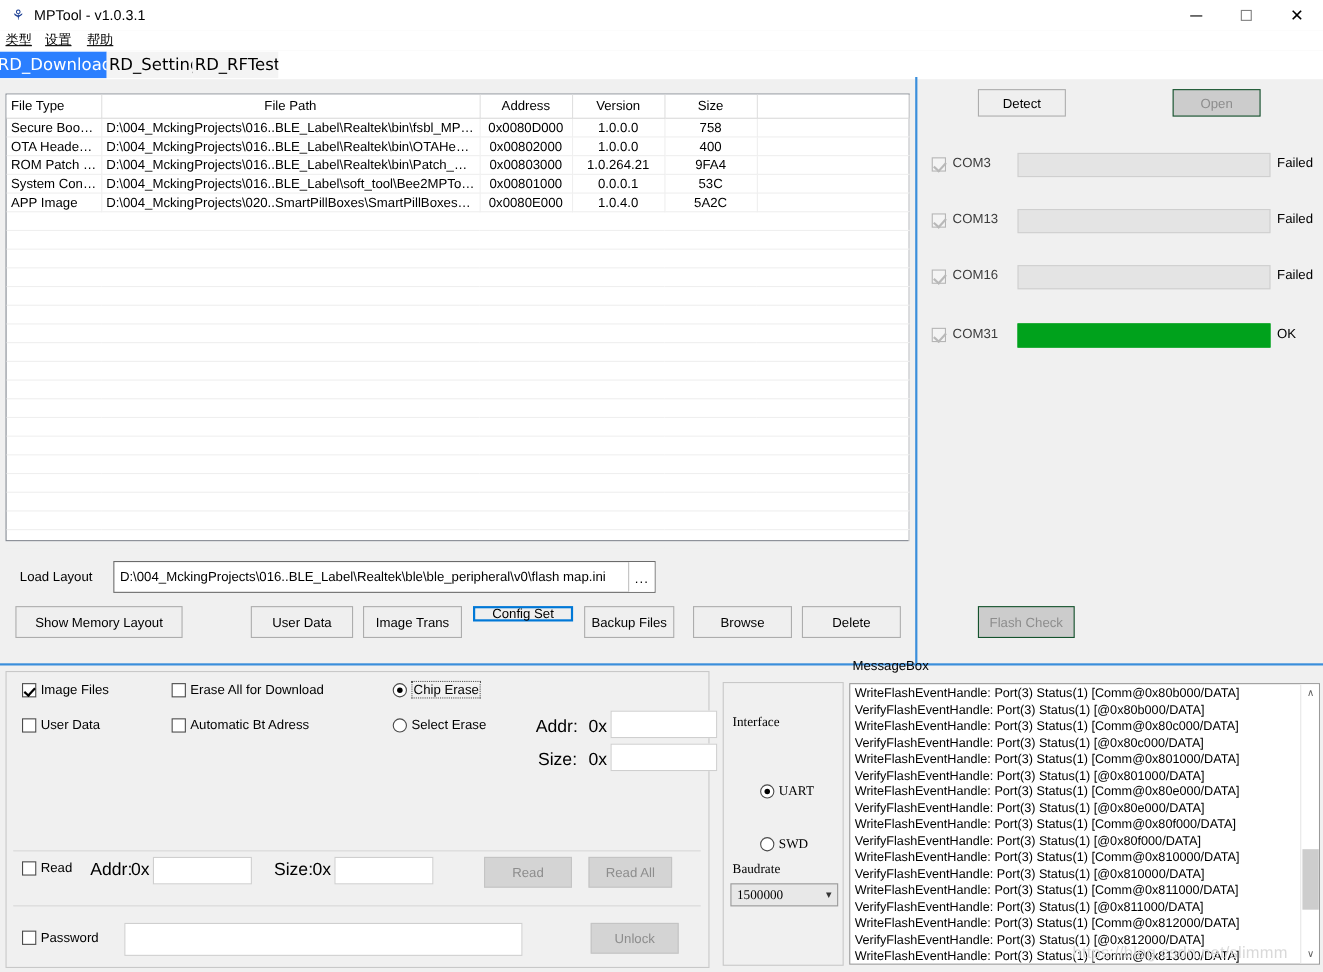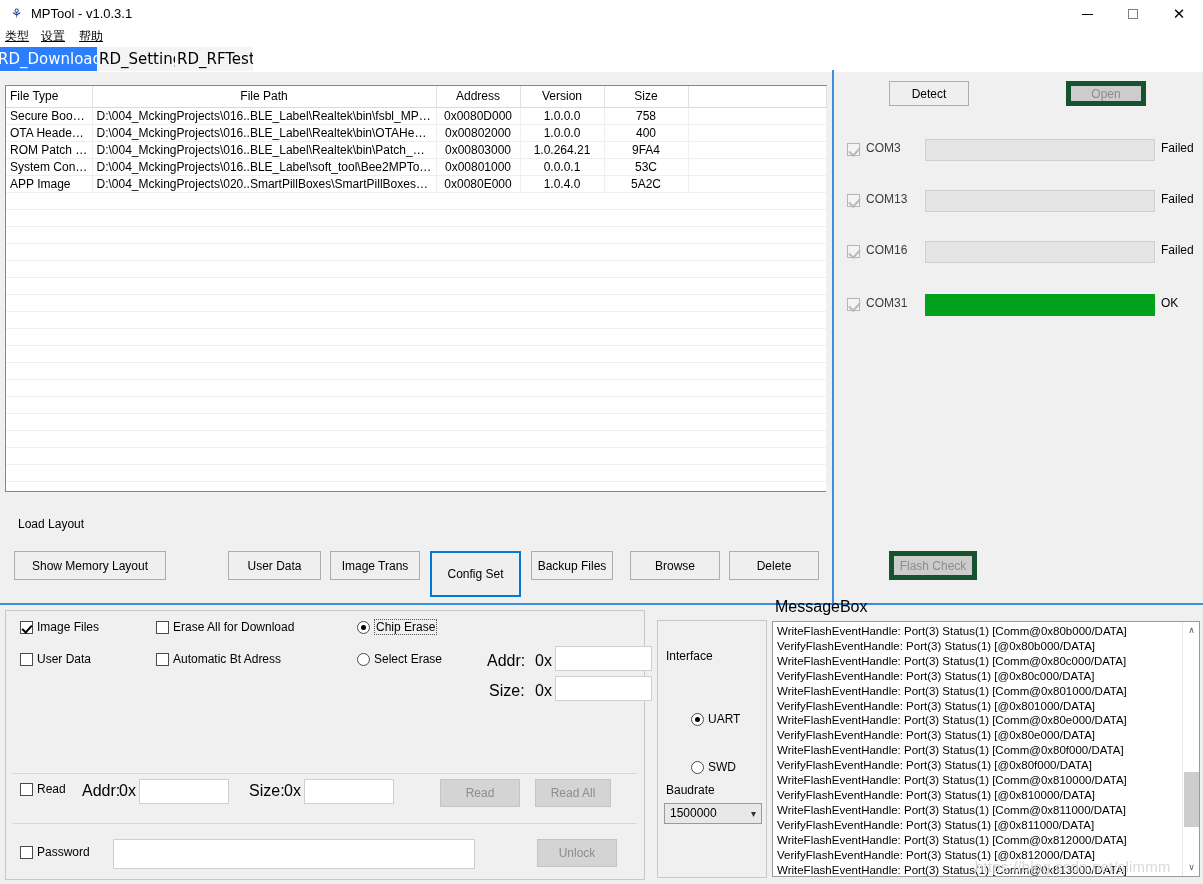--- a/index.html
+++ b/index.html
@@ -102,21 +102,21 @@
     font-size: 12px; line-height: 30px; text-align: center; letter-spacing: 1px;
   }
 
   
   .btn {
     position: absolute; background: #efefef; border: 1px solid #adadad;
     font-size: 12px; color: #000; display: flex; align-items: center; justify-content: center;
     font-family: "Liberation Sans", sans-serif;
   }
   .btn.sel { border: 2px solid #0078d7; }
-  .btn.disabled { background: #cccccc; border: 5px solid #14532d; color: #8d8d8d; }
+  .btn.disabled { background: #cccccc; border: 1px solid #14532d; color: #8d8d8d; }
   .btn.light-disabled { background: #d4d4d4; border: 1px solid #c4c4c4; color: #8d8d8d; }
 
   
   .com-row { position: absolute; left: 0; width: 370px; height: 26px; }
   .com-chk {
     position: absolute; left: 14px; top: 4px; width: 13px; height: 13px;
     border: 1px solid #b5b5b5; background: #f4f4f4;
   }
   .com-chk::after {
     content: ""; position: absolute; left: 3px; top: 1px; width: 5px; height: 9px;
@@ -154,32 +154,32 @@
   .radio-label { position: absolute; font-size: 12px; color: #000; }
   .radio-label.focus { border: 1px dotted #555; padding: 0 1px; }
 
   .tinput {
     position: absolute; background: #ffffff; border: 1px solid #cfcfcf;
   }
   .tlabel { position: absolute; font-size: 16px; color: #000; }
   .sep { position: absolute; height: 1px; background: #d8d8d8; }
 
   
-  .iface-box { position: absolute; left: 657px; top: 620px; width: 110px; height: 258px; border: 1px solid #c8c8c8; background: #f0f0f0; }
+  .iface-box { position: absolute; left: 657px; top: 620px; width: 110px; height: 258px; border: 1px solid #c8c8c8; background: #f0f0f0; font-family: Liberation Serif, serif; }
   .iface-title { position: absolute; left: 8px; top: 28px; font-size: 12px; }
   .baud-title { position: absolute; left: 8px; top: 162px; font-size: 12px; }
   .combo {
     position: absolute; left: 6px; top: 182px; width: 98px; height: 21px;
     border: 1px solid #9a9a9a; background: #e8e8e8;
   }
   .combo .cv { position: absolute; left: 5px; top: 0; height: 19px; line-height: 19px; font-size: 12px; }
   .combo .arw { position: absolute; right: 5px; top: 0; height: 19px; line-height: 19px; font-size: 10px; color: #333; }
 
   
-  .msg-title { position: absolute; left: 775px; top: 598px; font-size: 16px; }
+  .msg-title { position: absolute; left: 775px; top: 598px; font-size: 12px; }
   .msg-box {
     position: absolute; left: 772px; top: 621px; width: 428px; height: 256px;
     background: #ffffff; border: 1px solid #9a9a9a; overflow: hidden;
   }
   .msg-list {
     position: absolute; left: 4px; top: 2px; right: 18px; top: 2px;
     font-size: 11.5px; line-height: 14.9px; color: #000; white-space: pre;
     font-family: "Liberation Sans", sans-serif;
   }
   .msg-scroll {
@@ -349,25 +349,29 @@
             <td colspan="6"></td>
           </tr>
         <tr class="filler">
             <td colspan="6"></td>
           </tr>
       </tbody>
     </table>
   </div>
 
   <div class="loadlabel">Load Layout</div>
+  <div class="loadbox">
+    <div class="val">D:\004_MckingProjects\016..BLE_Label\Realtek\ble\ble_peripheral\v0\flash map.ini</div>
+    <div class="dots">...</div>
+  </div>
 
   <div class="btn" style="left:14px;top:551px;width:152px;height:29px">Show Memory Layout</div>
   <div class="btn" style="left:228px;top:551px;width:93px;height:29px">User Data</div>
   <div class="btn" style="left:330px;top:551px;width:90px;height:29px">Image Trans</div>
-  <div class="btn sel" style="left:430px;top:551px;width:91px;height:46px">Config Set</div>
+  <div class="btn sel" style="left:430px;top:551px;width:91px;height:14px">Config Set</div>
   <div class="btn" style="left:531px;top:551px;width:82px;height:29px">Backup Files</div>
   <div class="btn" style="left:630px;top:551px;width:90px;height:29px">Browse</div>
   <div class="btn" style="left:729px;top:551px;width:90px;height:29px">Delete</div>
 
   <div class="btn" style="left:889px;top:81px;width:80px;height:25px">Detect</div>
   <div class="btn disabled" style="left:1066px;top:81px;width:80px;height:25px">Open</div>
 
   <div class="com-row" style="left:833px;top:139px">
     <div class="com-chk"></div>
     <div class="com-label">COM3</div>

